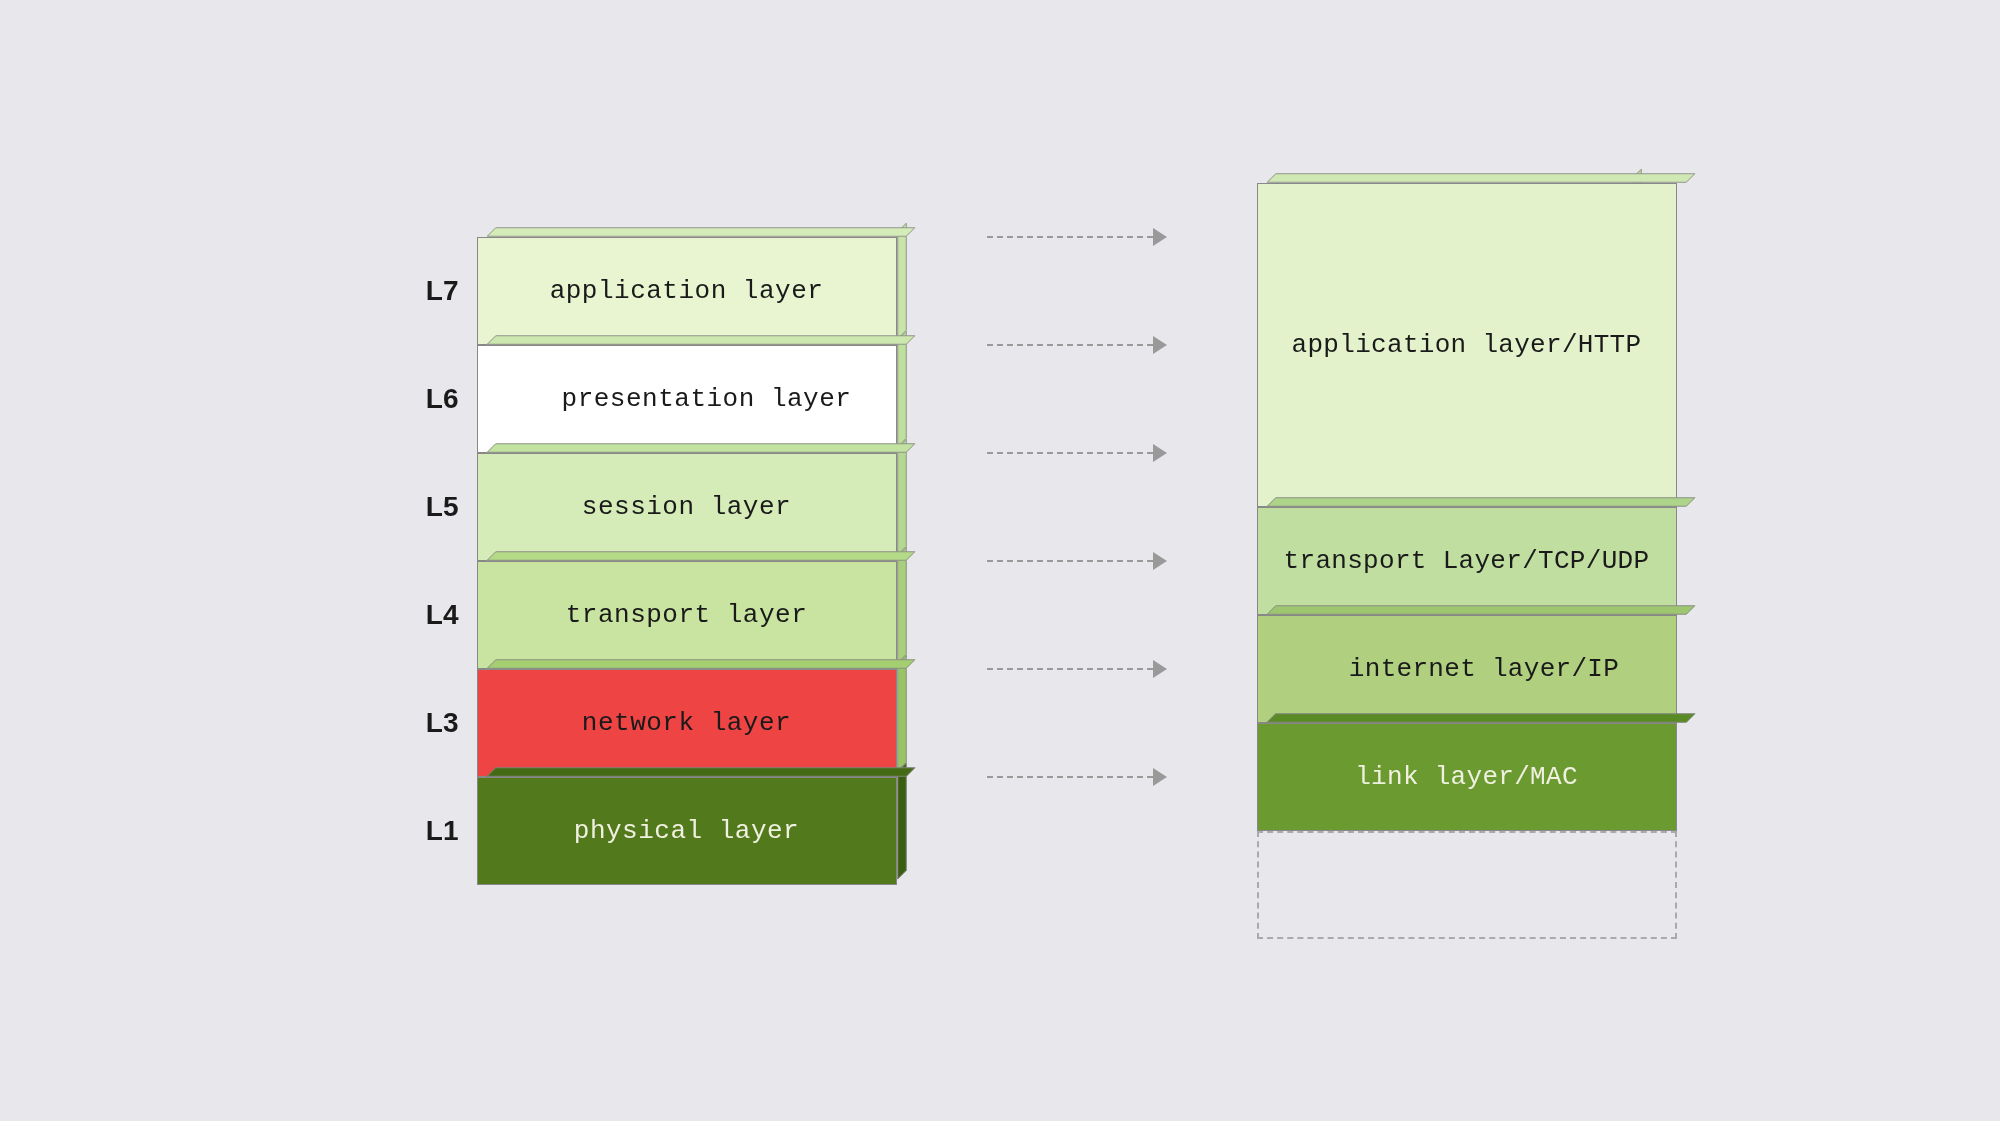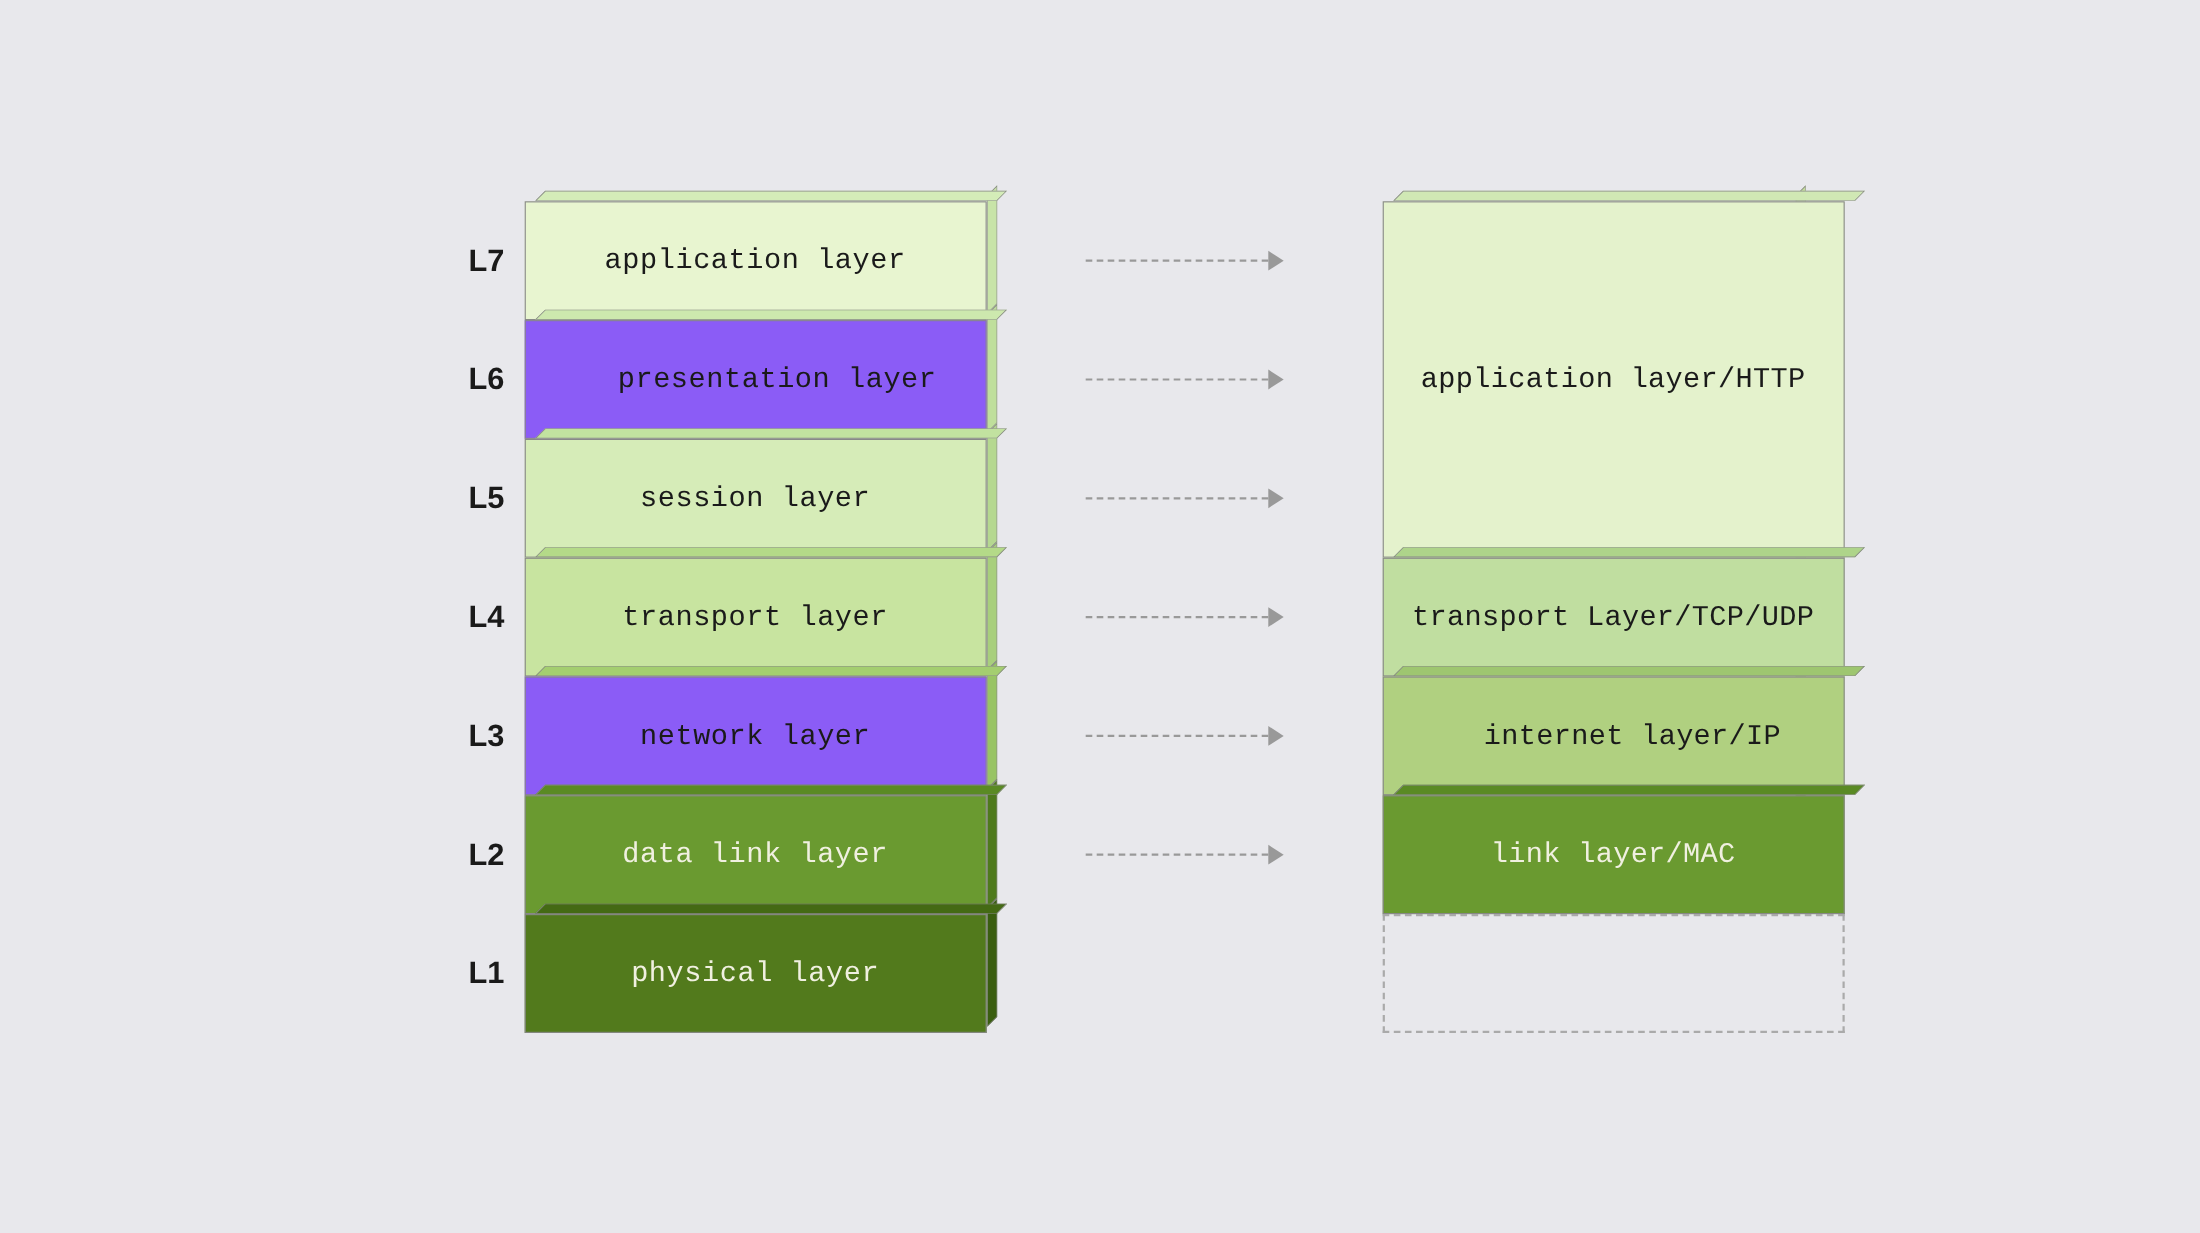--- a/index.html
+++ b/index.html
@@ -82,33 +82,33 @@
       transform: skewY(-45deg) scaleX(0.5);
       border: 1.5px solid #888;
       z-index: 1;
     }
 
     
     .layer-l7 .layer-face-front { background: #e8f5d0; }
     .layer-l7 .layer-face-top   { background: #d4ecb8; }
     .layer-l7 .layer-face-right { background: #c8e4a8; }
 
-    .layer-l6 .layer-face-front { background: #8b5cf6; padding-left: 40px; }
+    .layer-l6 .layer-face-front { background: #ffffff; padding-left: 40px; }
     .layer-l6 .layer-face-top   { background: #cde8ae; }
     .layer-l6 .layer-face-right { background: #bfdf9c; }
 
     .layer-l5 .layer-face-front { background: #d6ecb8; }
     .layer-l5 .layer-face-top   { background: #c2e2a0; }
     .layer-l5 .layer-face-right { background: #b5d890; }
 
     .layer-l4 .layer-face-front { background: #c8e4a0; }
     .layer-l4 .layer-face-top   { background: #b4da88; }
     .layer-l4 .layer-face-right { background: #a8cf7c; }
 
-    .layer-l3 .layer-face-front { background: #8b5cf6; }
+    .layer-l3 .layer-face-front { background: #ef4444; }
     .layer-l3 .layer-face-top   { background: #a4ce70; }
     .layer-l3 .layer-face-right { background: #98c464; }
 
     .layer-l2 .layer-face-front { background: #6a9a30; }
     .layer-l2 .layer-face-top   { background: #5a8a24; }
     .layer-l2 .layer-face-right { background: #4e7a1c; }
 
     .layer-l1 .layer-face-front { background: #527a1c; }
     .layer-l1 .layer-face-top   { background: #446a14; }
     .layer-l1 .layer-face-right { background: #3a5e10; }
@@ -290,28 +290,20 @@
 
     <div class="osi-row-item">
       <div class="layer-label">L3</div>
       <div class="layer-box layer-l3">
         <div class="layer-face-top"></div>
         <div class="layer-face-right"></div>
         <div class="layer-face-front">network layer</div>
       </div>
     </div>
 
-    <div class="osi-row-item">
-      <div class="layer-label">L2</div>
-      <div class="layer-box layer-l2">
-        <div class="layer-face-top"></div>
-        <div class="layer-face-right"></div>
-        <div class="layer-face-front">data link layer</div>
-      </div>
-    </div>
 
     <div class="osi-row-item">
       <div class="layer-label">L1</div>
       <div class="layer-box layer-l1">
         <div class="layer-face-top"></div>
         <div class="layer-face-right"></div>
         <div class="layer-face-front">physical layer</div>
       </div>
     </div>
 

